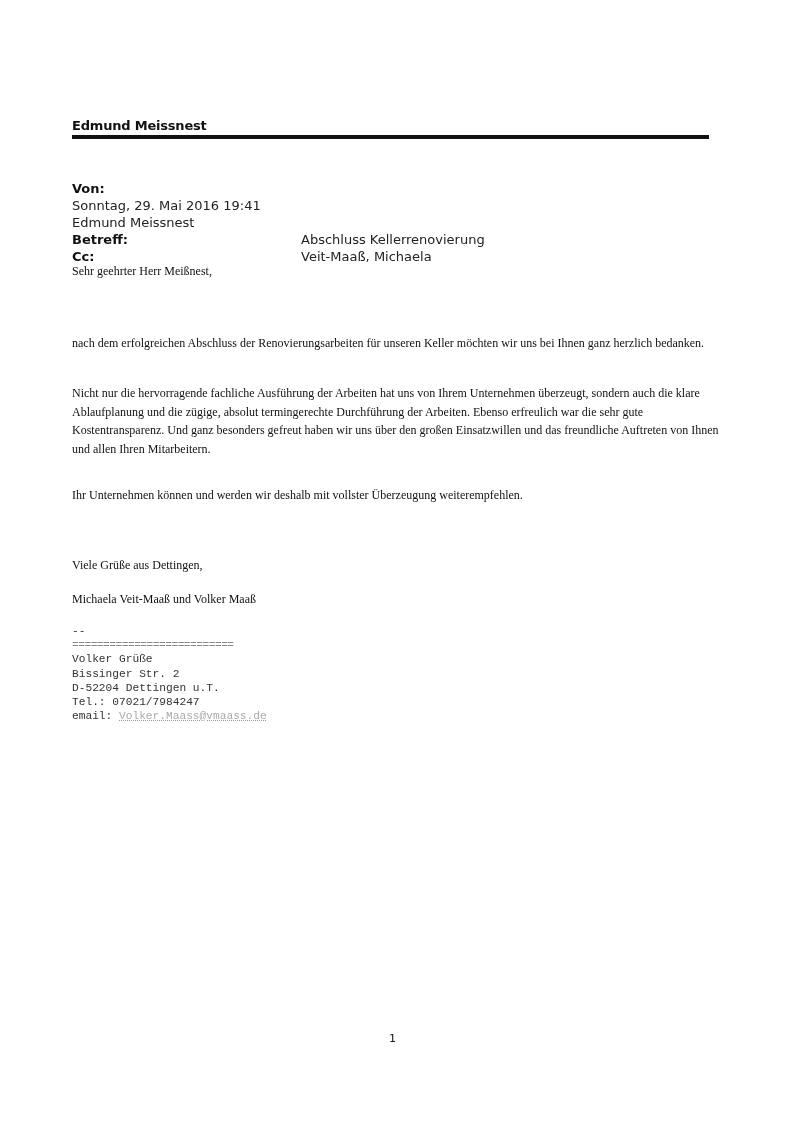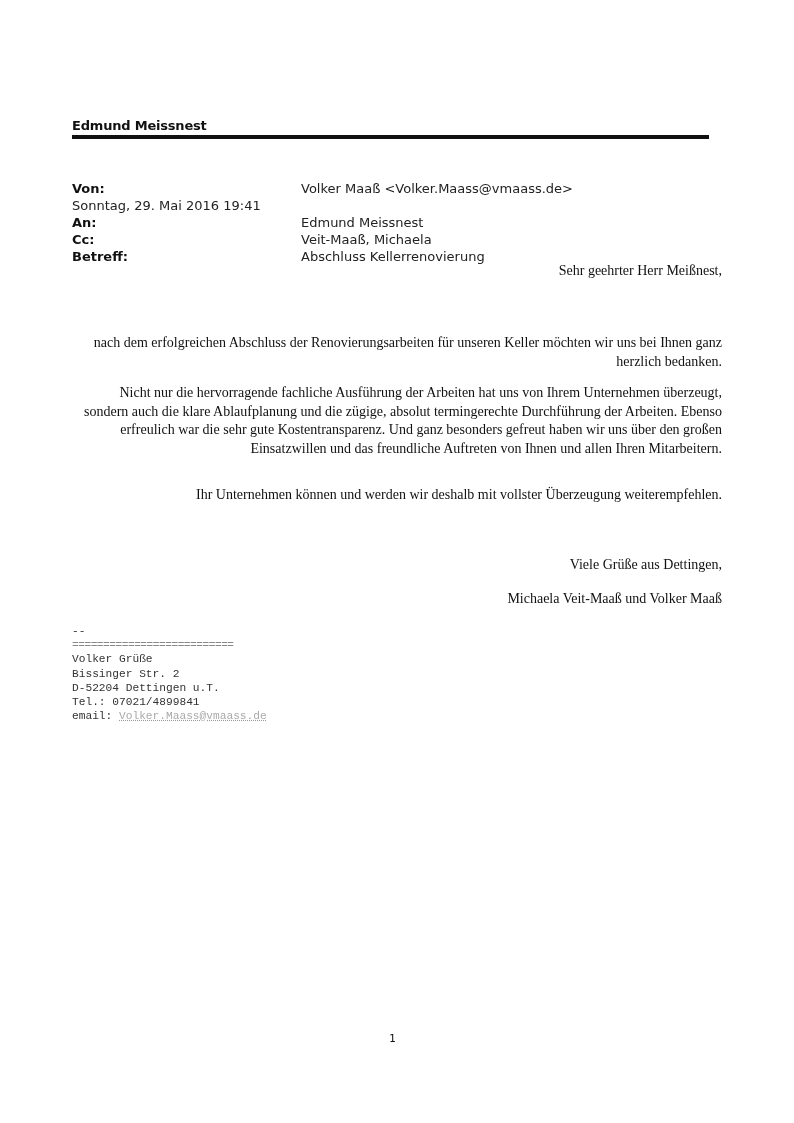--- a/index.html
+++ b/index.html
@@ -17,21 +17,21 @@
     }
     .header-table {
       position: absolute; left: 72px; top: 152px; width: 640px;
       font-family: "DejaVu Sans", sans-serif; font-size: 13px; line-height: 17px; margin-top: 28px;
     }
     .header-row { display: flex; height: 17px; }
     .header-label { width: 229px; font-weight: bold; color: #111; }
     .header-value { color: #222; }
     .body-text {
       position: absolute; left: 72px; width: 650px;
-      font-family: "Liberation Serif", serif; font-size: 14px; line-height: 18.5px; color: #111; text-align: right;
+      font-family: "Liberation Serif", serif; font-size: 12px; line-height: 18.5px; color: #111;
     }
     .greeting { top: 262px; }
     .para1 { top: 334px; }
     .para2 { top: 384px; }
     .para3 { top: 486px; }
     .closing { top: 556px; }
     .signers { top: 590px; left: 72px; }
     .sig-block {
       position: absolute; left: 72px; top: 624px;
       font-family: "Liberation Mono", monospace; font-size: 11.2px; line-height: 14.2px; color: #333;
@@ -46,49 +46,47 @@
   </style>
 </head>
 <body>
 
 <div class="owner-name">Edmund Meissnest</div>
 <div class="owner-rule"></div>
 
 <div class="header-table">
   <div class="header-row">
     <span class="header-label">Von:</span>
-    <span class="header-value">Volker Maaß &lt;Volker.Maass@vmaass.de&gt;</span>
   </div>
   <div class="header-row">
     <span class="header-value">Sonntag, 29. Mai 2016 19:41</span>
   </div>
   <div class="header-row">
-    <span class="header-label">An:</span>
     <span class="header-value">Edmund Meissnest</span>
+  </div>
+  <div class="header-row">
+    <span class="header-label">Betreff:</span>
+    <span class="header-value">Abschluss Kellerrenovierung</span>
   </div>
   <div class="header-row">
     <span class="header-label">Cc:</span>
     <span class="header-value">Veit-Maaß, Michaela</span>
-  </div>
-  <div class="header-row">
-    <span class="header-label">Betreff:</span>
-    <span class="header-value">Abschluss Kellerrenovierung</span>
   </div>
 </div>
 
 <div class="body-text greeting">Sehr geehrter Herr Meißnest,</div>
 <div class="body-text para1">nach dem erfolgreichen Abschluss der Renovierungsarbeiten für unseren Keller möchten wir uns bei Ihnen ganz herzlich bedanken.</div>
 <div class="body-text para2">Nicht nur die hervorragende fachliche Ausführung der Arbeiten hat uns von Ihrem Unternehmen überzeugt, sondern auch die klare Ablaufplanung und die zügige, absolut termingerechte Durchführung der Arbeiten. Ebenso erfreulich war die sehr gute Kostentransparenz. Und ganz besonders gefreut haben wir uns über den großen Einsatzwillen und das freundliche Auftreten von Ihnen und allen Ihren Mitarbeitern.</div>
 <div class="body-text para3">Ihr Unternehmen können und werden wir deshalb mit vollster Überzeugung weiterempfehlen.</div>
 <div class="body-text closing">Viele Grüße aus Dettingen,</div>
 <div class="body-text signers">Michaela Veit-Maaß und Volker Maaß</div>
 
 <div class="sig-block">
   <div class="sig-line">--</div>
   <div class="sig-line sig-sep">==========================</div>
   <div class="sig-line">Volker Grüße</div>
   <div class="sig-line">Bissinger Str. 2</div>
   <div class="sig-line">D-52204 Dettingen u.T.</div>
-  <div class="sig-line">Tel.: 07021/4899841</div>
+  <div class="sig-line">Tel.: 07021/7984247</div>
   <div class="sig-line"><span>email: </span><span class="email-link">Volker.Maass@vmaass.de</span></div>
 </div>
 
 <div class="page-number">1</div>
 
 </body></html>

